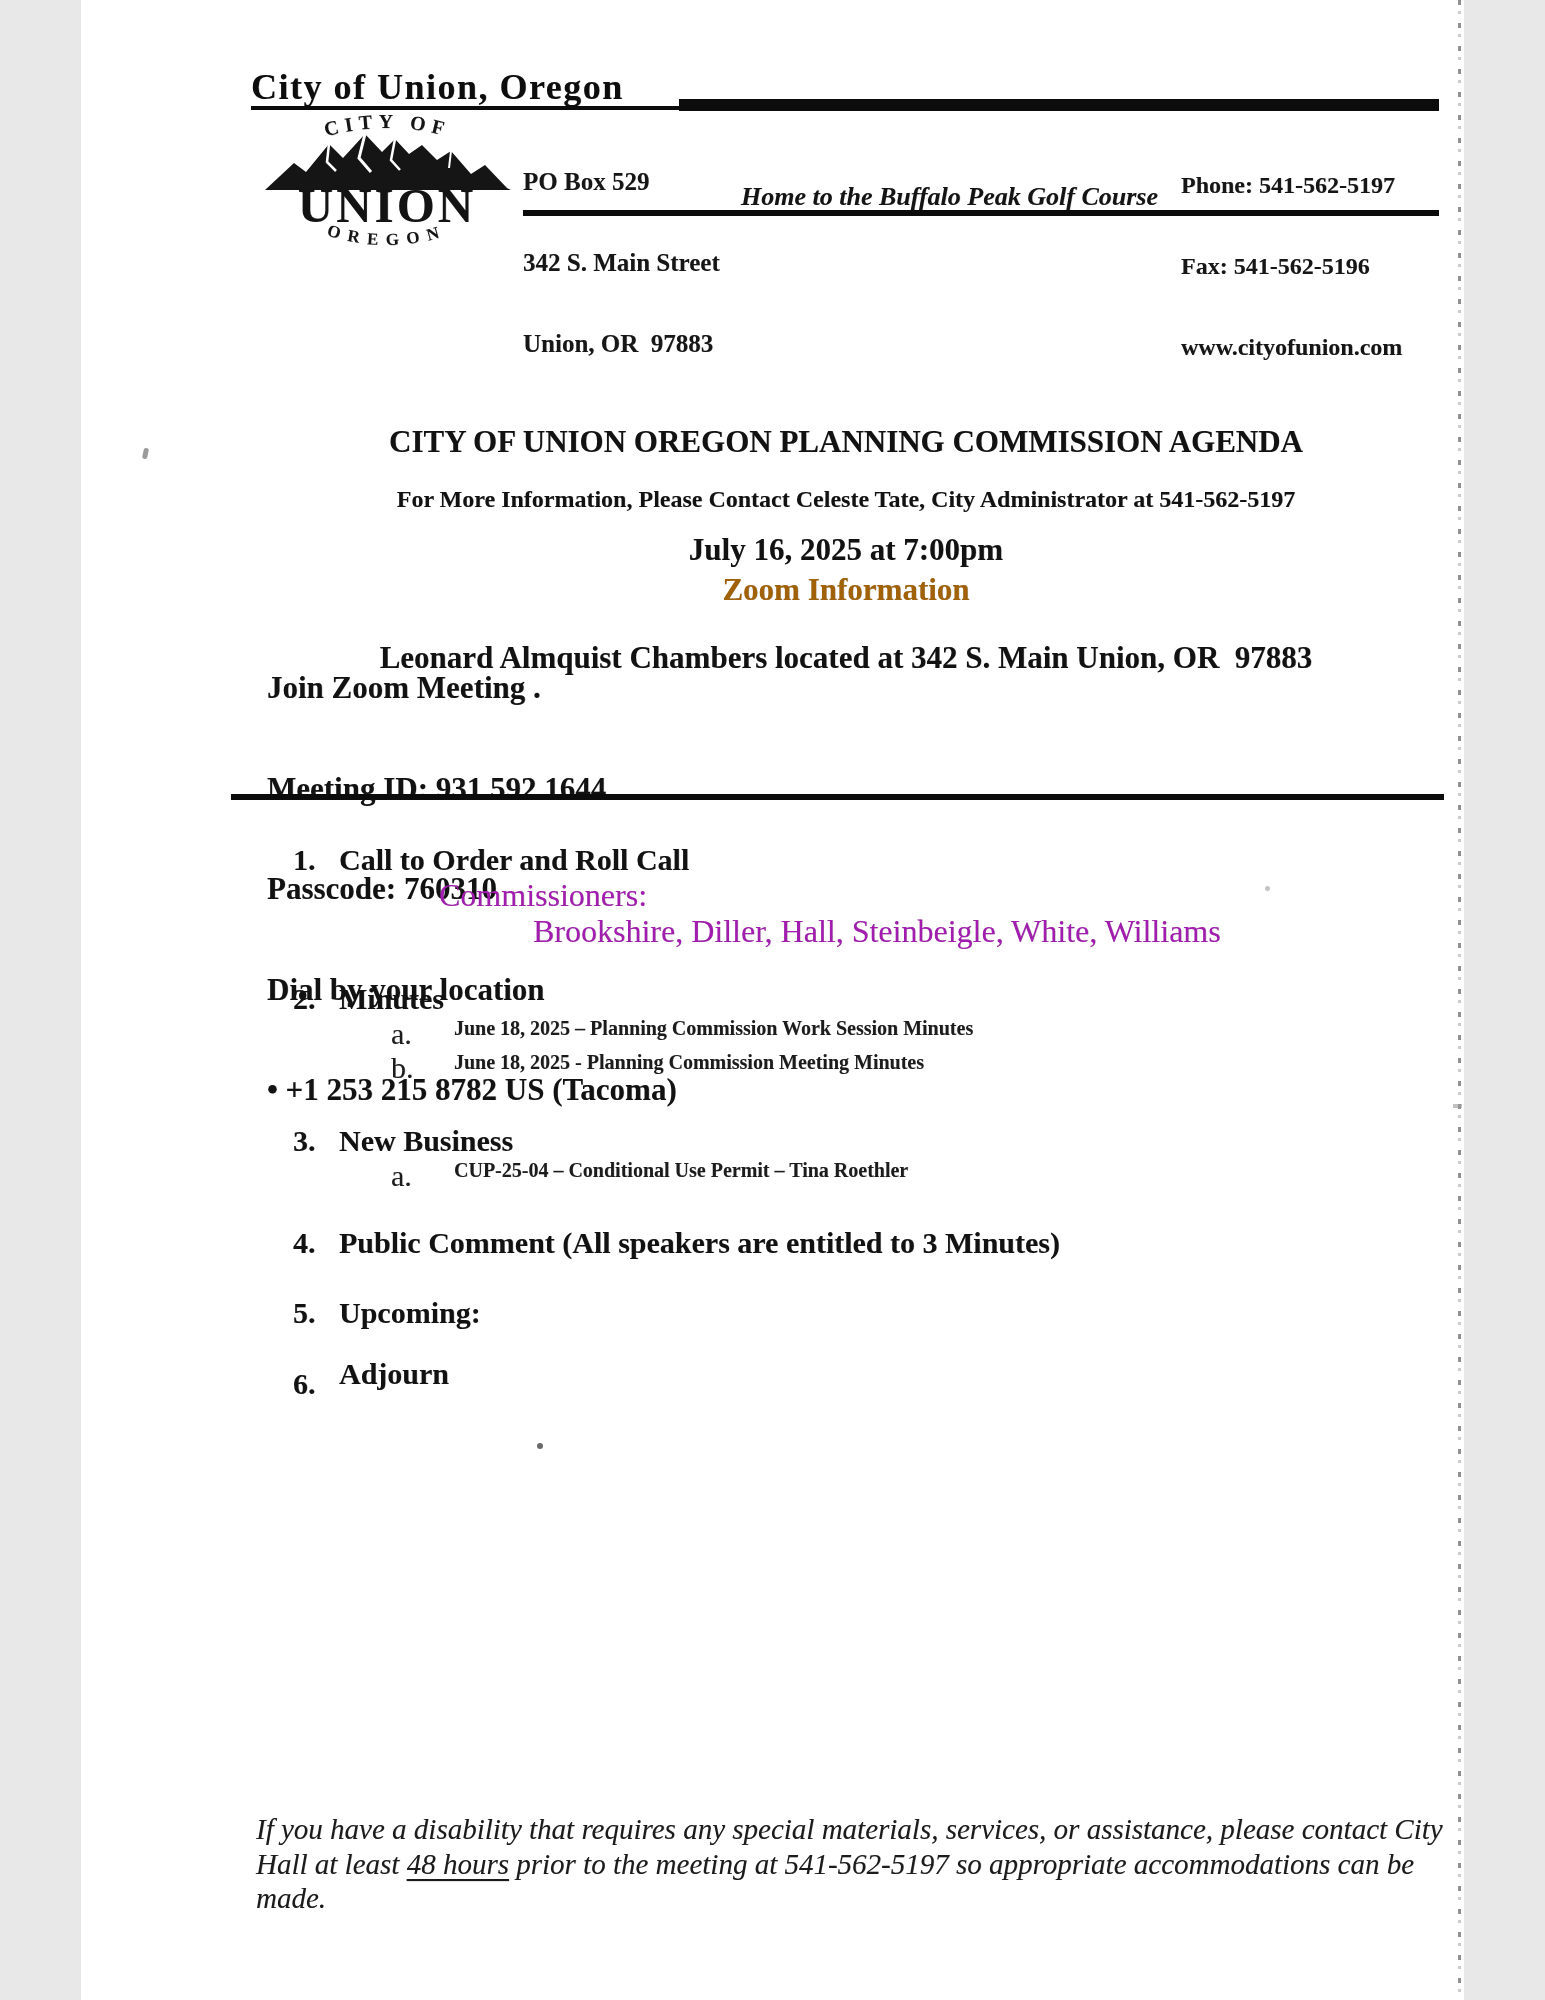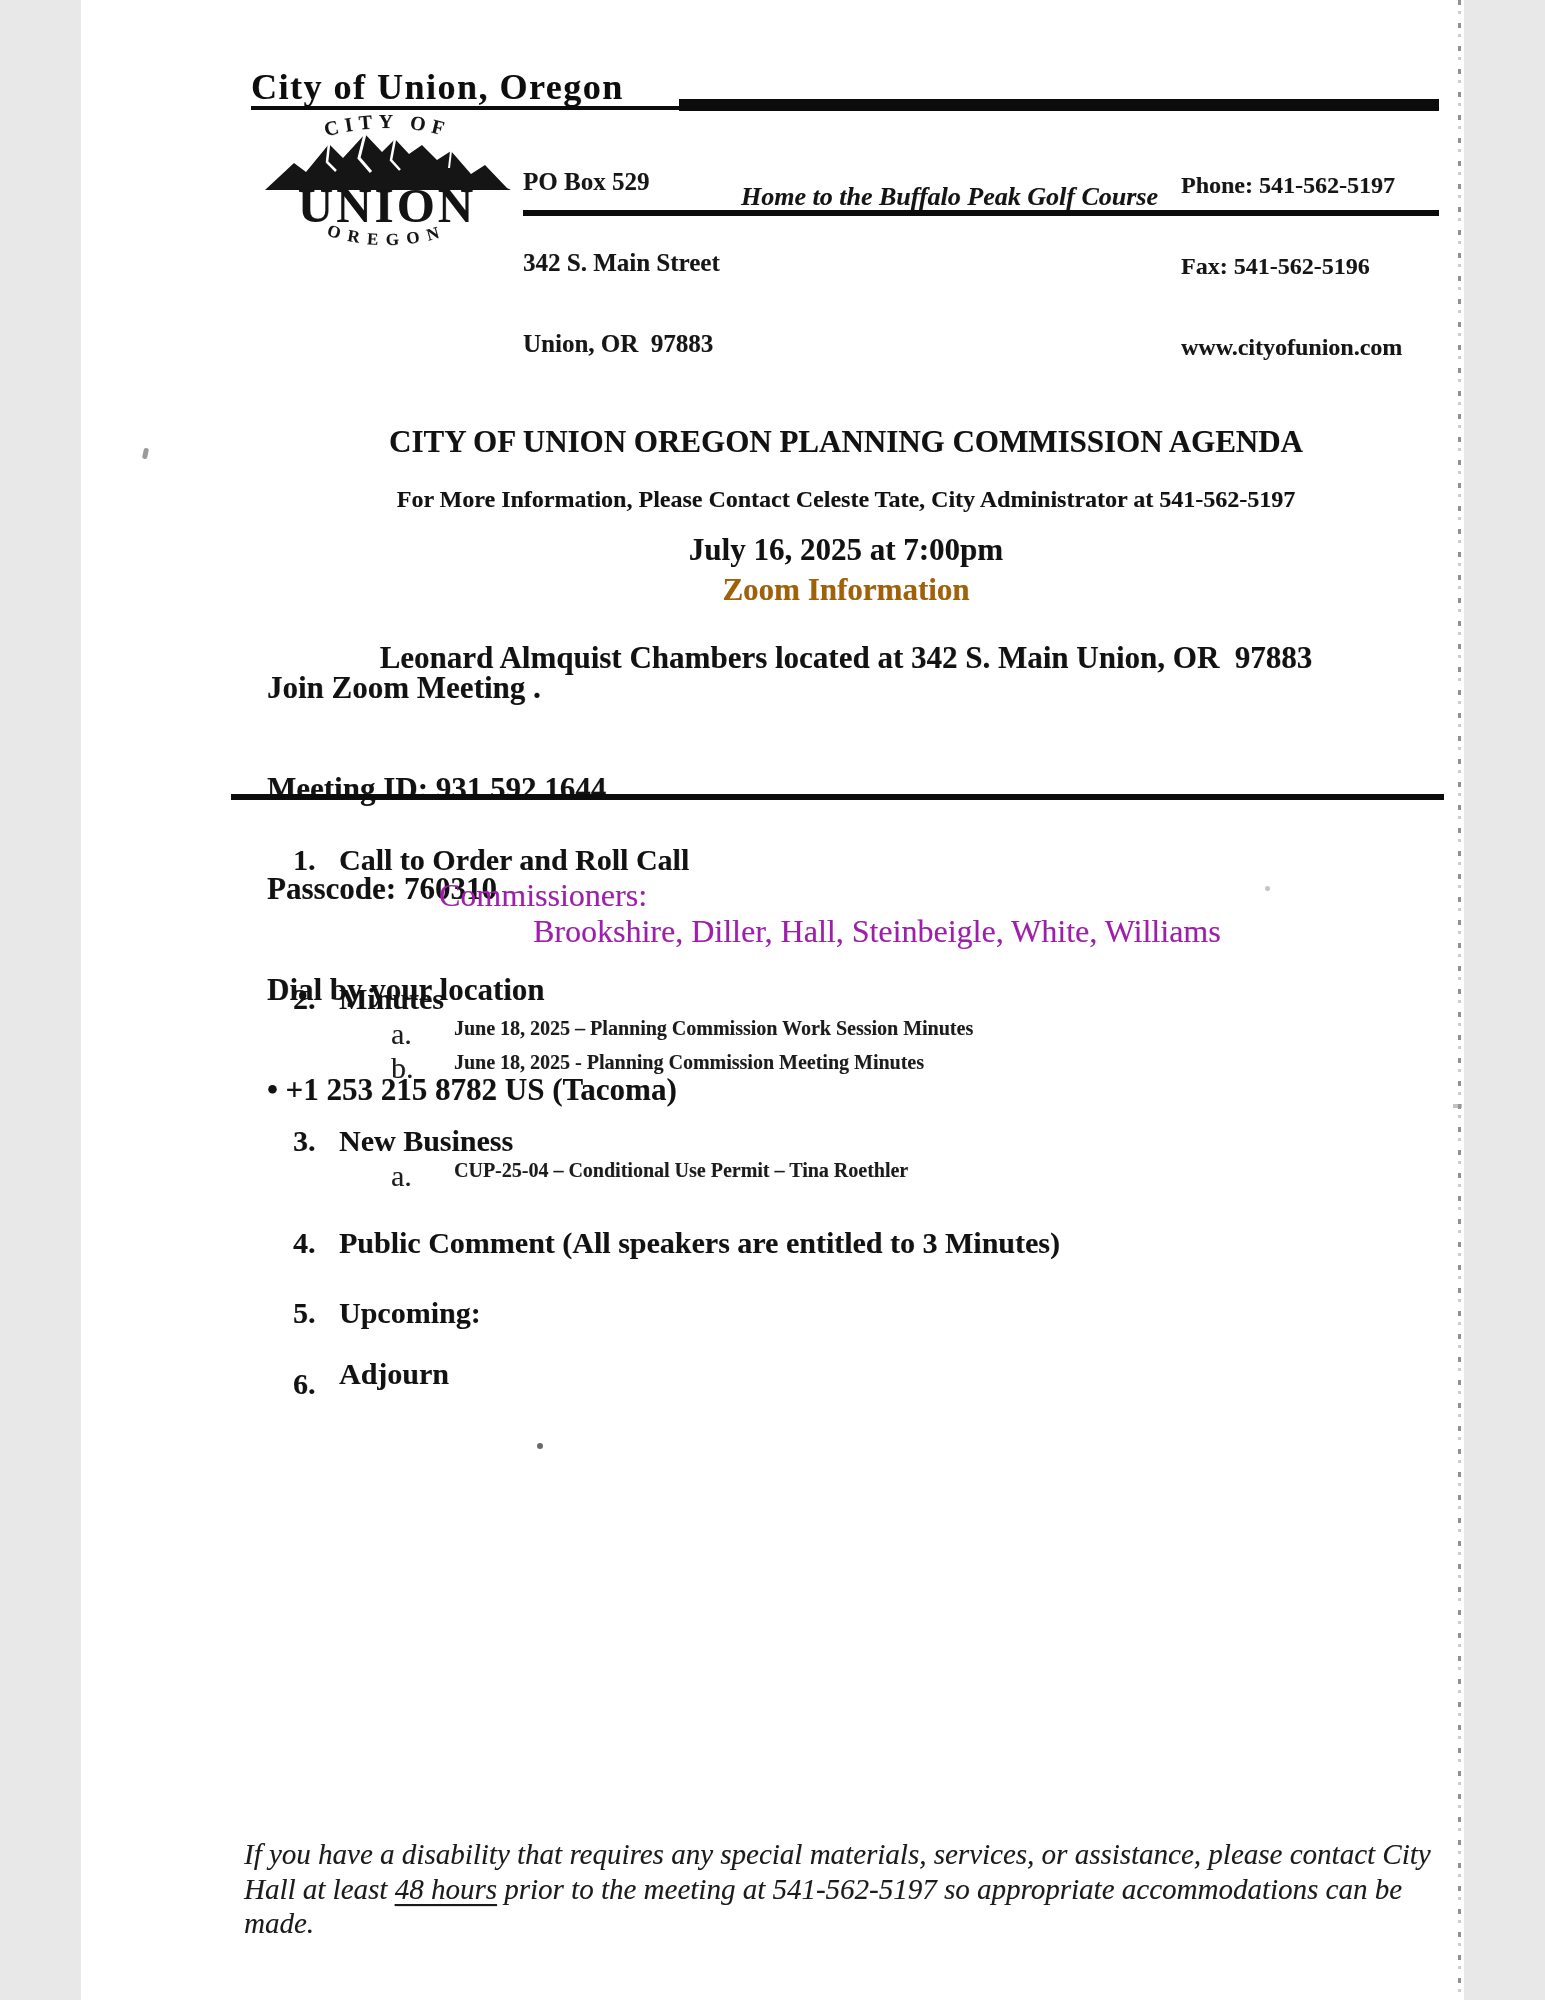--- a/index.html
+++ b/index.html
@@ -53,24 +53,23 @@
     color:#121212;white-space:pre;margin-left:28px;
   }
   
   .a-num{left:212px;font-size:30px;font-weight:bold;color:#121212;}
   .a-head{left:258px;font-size:30px;font-weight:bold;color:#121212;white-space:pre;}
   .a-plain{font-size:32px;color:#a21caf;white-space:pre;}
   .a-letter{left:310px;font-size:30px;color:#1c1c1c;}
   .a-subtext{left:373px;font-size:20px;color:#1c1c1c;white-space:pre;font-weight:bold;}
   
   .footer{
-    left:163px;top:1812px;width:1210px;
+    left:175px;top:1812px;width:1210px;
     font-size:29px;font-style:italic;line-height:34.5px;
     color:#1b1b1b;
-    margin-top:25px;
   }
   .footer .u{text-decoration:underline;text-underline-offset:5px;text-decoration-thickness:2px;}
   
   .edge-line{
     right:3px;top:0;width:3px;height:2000px;
     background:repeating-linear-gradient(
       to bottom,
       rgba(55,55,55,0.55) 0 5px,
       rgba(0,0,0,0) 5px 11px,
       rgba(110,110,110,0.35) 11px 14px,

